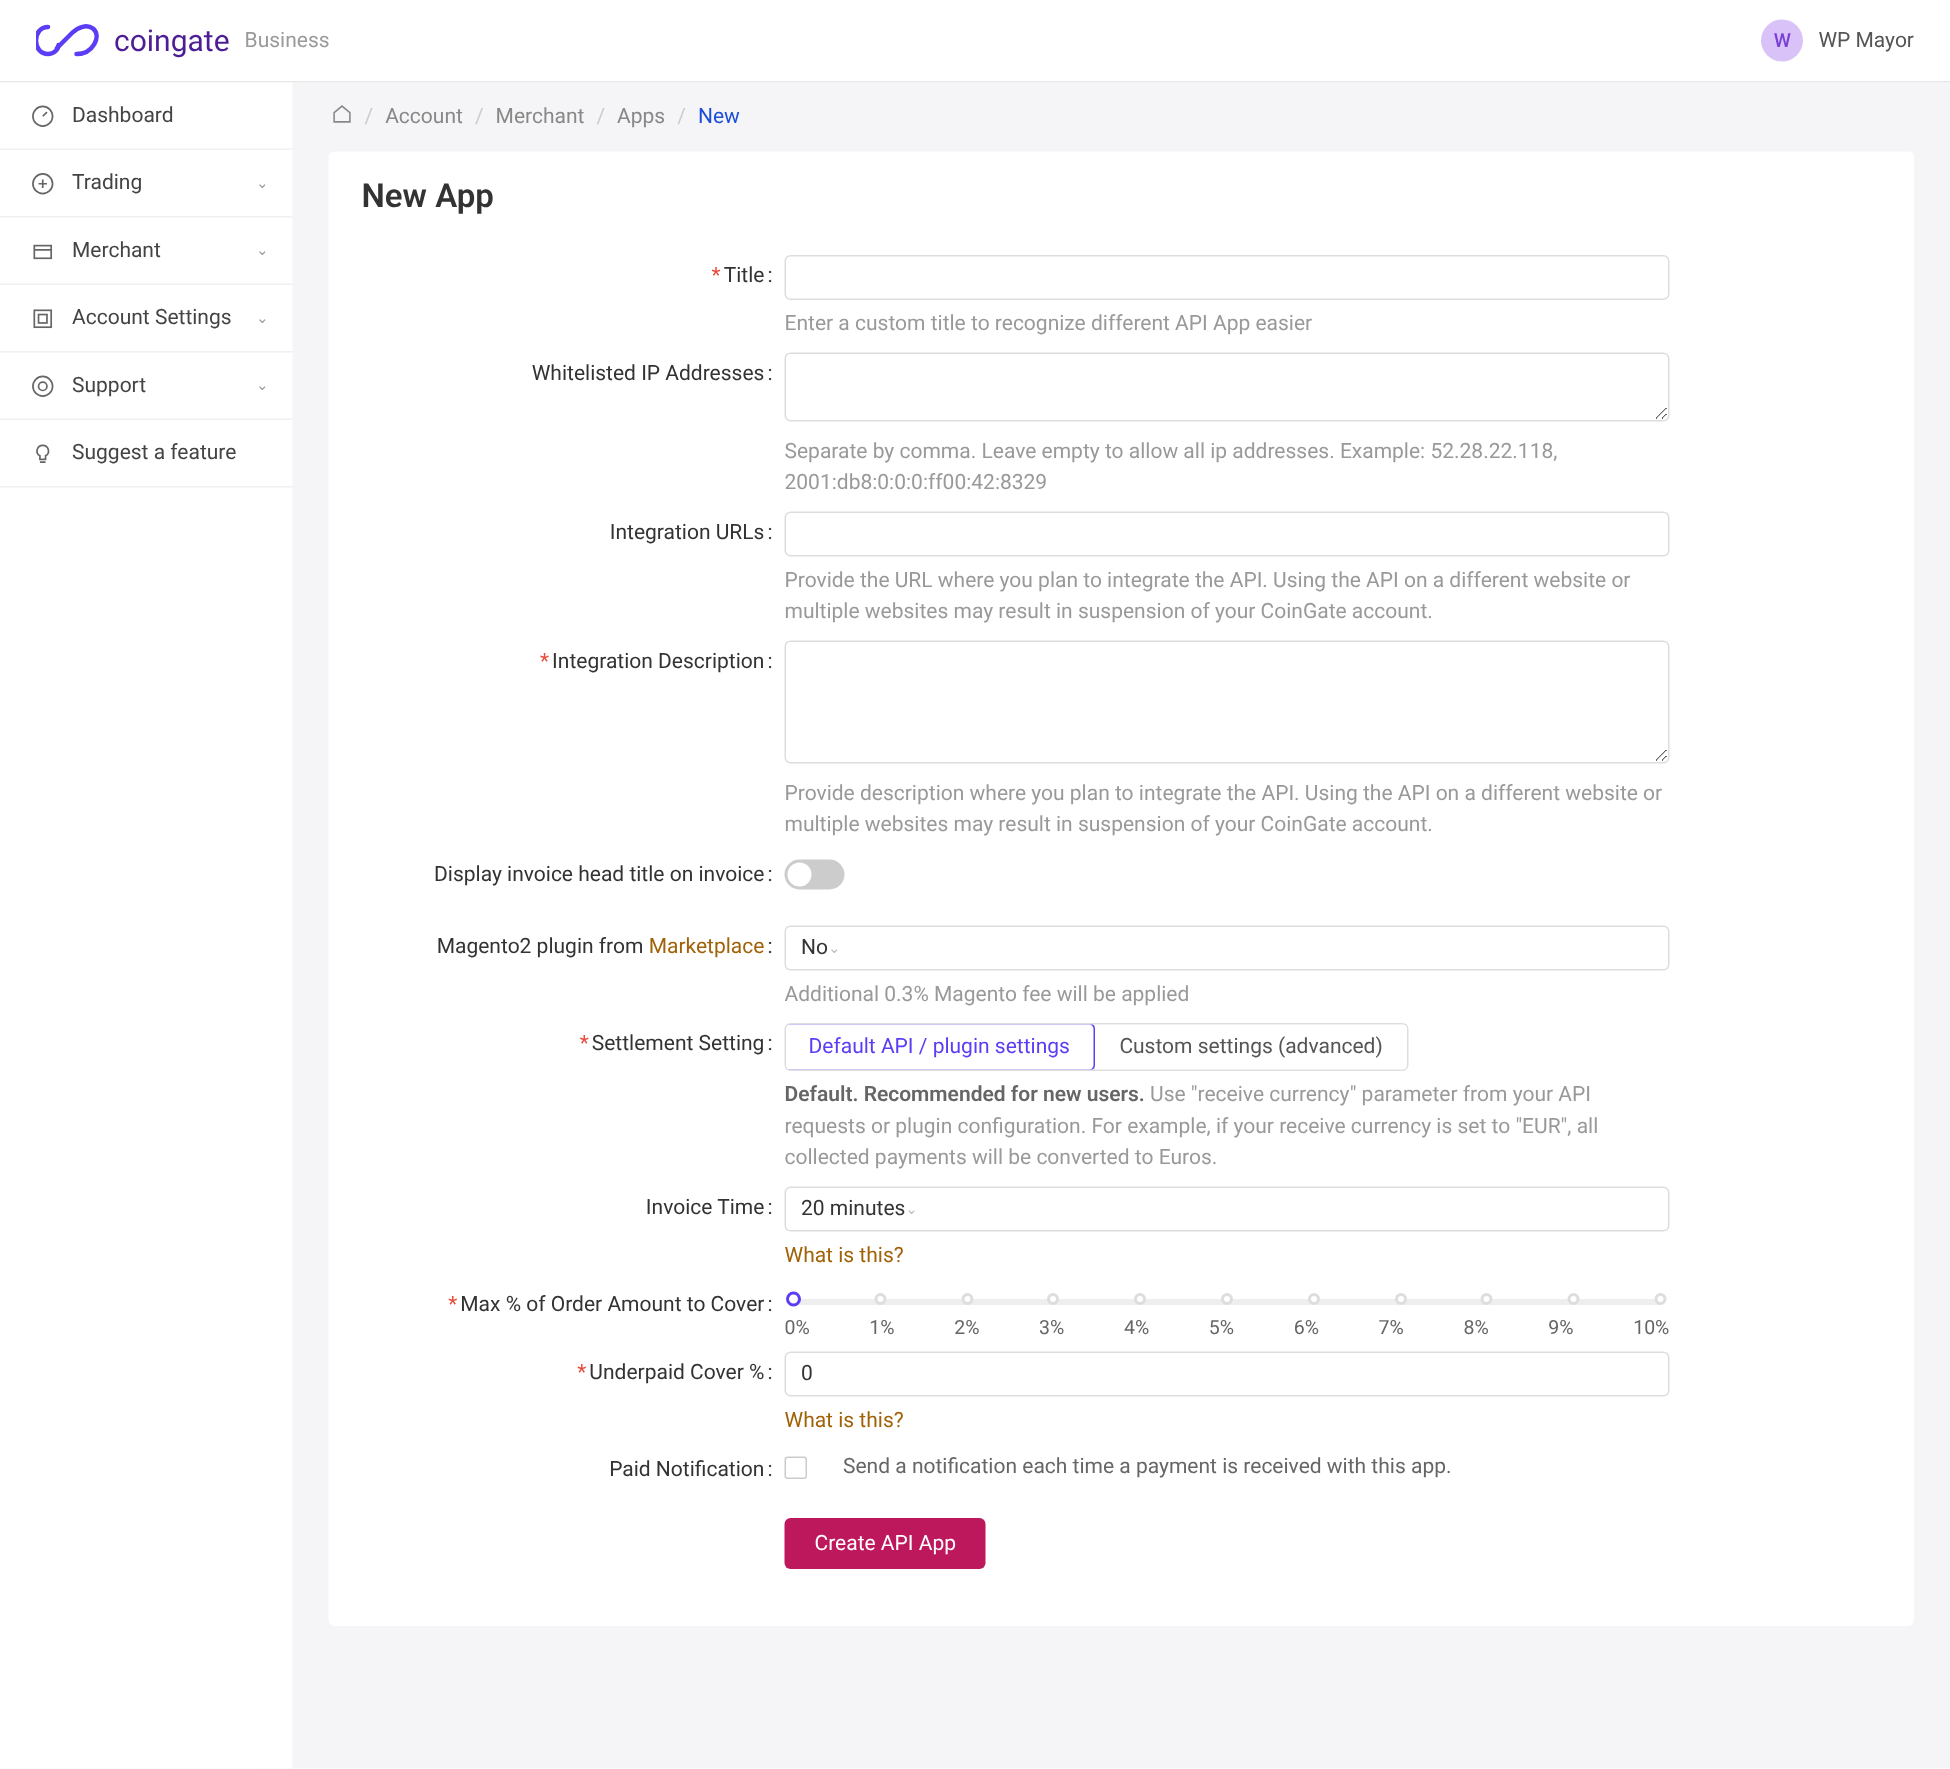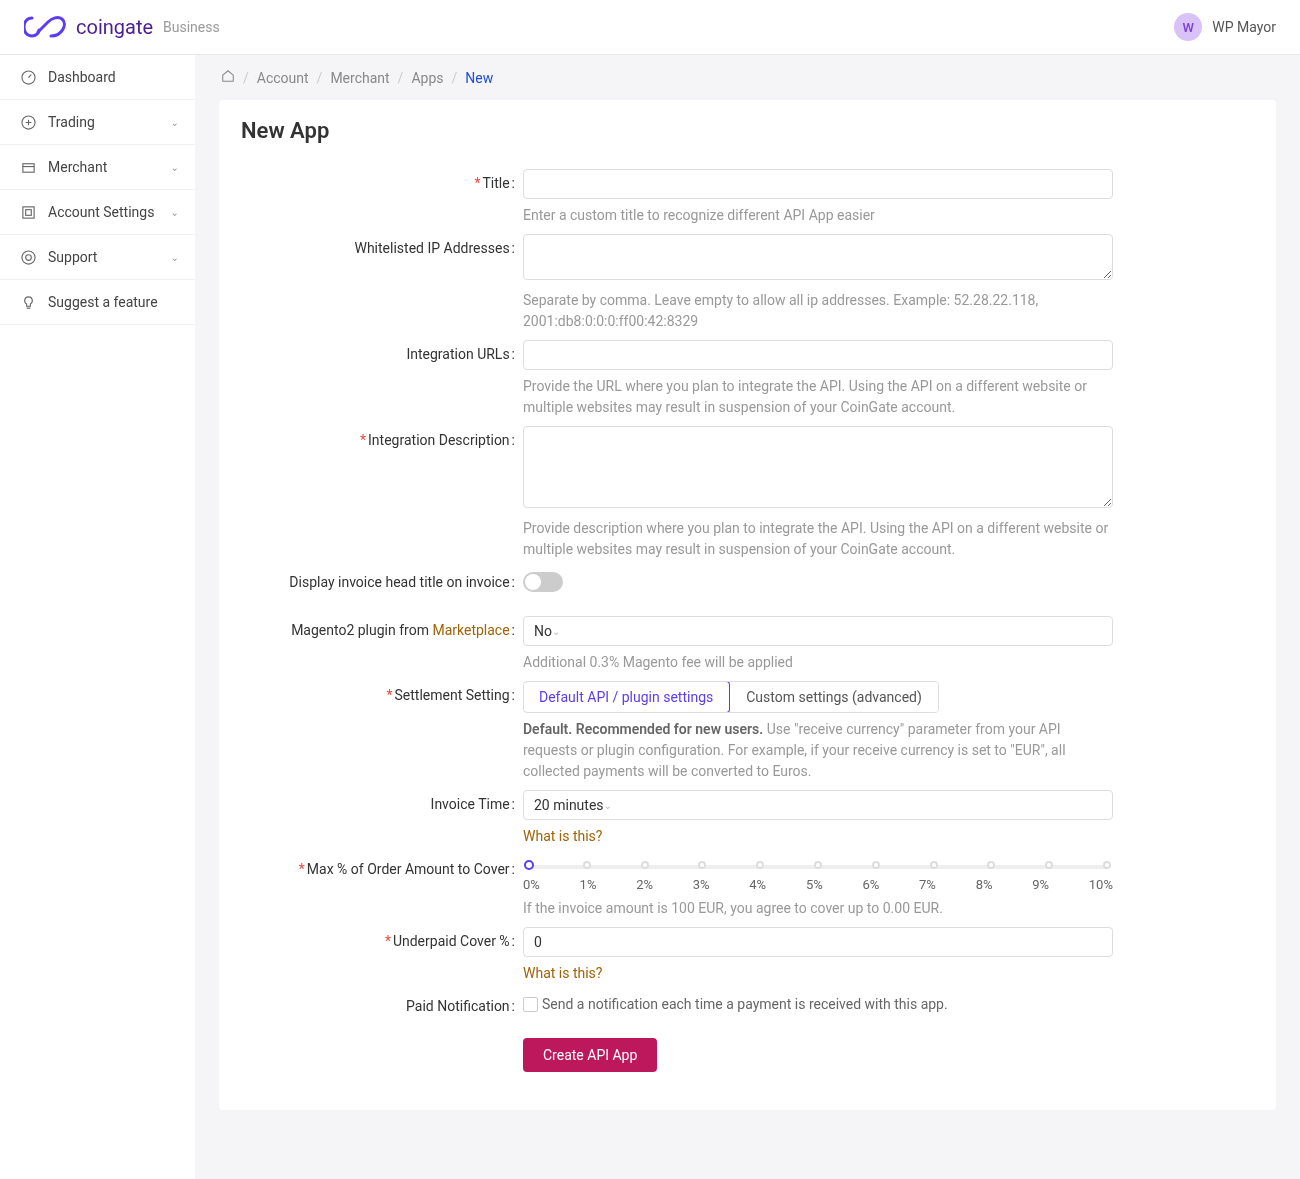--- a/index.html
+++ b/index.html
@@ -42,21 +42,21 @@
 .seg{display:inline-flex;border:1px solid #ddd;border-radius:4px;overflow:hidden}
 .seg-btn{padding:7px 16px;font-size:14px;background:#fff;border:none;cursor:pointer;color:#555}
 .seg-btn.active{border:1px solid #5b3df5;color:#5b3df5;margin:-1px;border-radius:4px;z-index:1}
 .seg-btn:not(.active){border-left:1px solid #ddd}
 .seg-btn:first-child{border-left:none}
 .slider-wrap{padding-top:4px}
 .slider-track{position:relative;height:4px;background:#eee;margin:6px 6px 0}
 .slider-dot{position:absolute;width:8px;height:8px;background:#fff;border:2px solid #ddd;border-radius:50%;top:-4px;transform:translateX(-50%)}
 .slider-dot.active{border-color:#5b3df5;width:10px;height:10px;top:-5px}
 .slider-labels{display:flex;justify-content:space-between;font-size:13px;color:#666;margin-top:8px}
-.checkbox-row{display:flex;align-items:center;gap:4px;padding-top:4px}
+.checkbox-row{display:flex;align-items:center;gap:24px;padding-top:4px}
 .checkbox{width:15px;height:15px;border:1px solid #ccc;border-radius:2px}
 .btn-primary{background:#be185d;color:#fff;border:none;padding:9px 20px;border-radius:4px;font-size:14px;cursor:pointer;margin-top:16px}
 .home-icon svg{width:14px;height:14px}
 </style>
 </head>
 <body>
 
 <div class="header">
   <div class="logo-wrap">
     <svg class="logo-icon" viewBox="0 0 42 22">
@@ -247,21 +247,20 @@
                 <span>3%</span>
                 <span>4%</span>
                 <span>5%</span>
                 <span>6%</span>
                 <span>7%</span>
                 <span>8%</span>
                 <span>9%</span>
                 <span>10%</span>
               </div>
           </div>
-          <div class="help">If the invoice amount is 100 EUR, you agree to cover up to 0.00 EUR.</div>
         </div>
       </div>
 
       <div class="form-row">
         <div class="form-label"><span class="req">*</span><span>Underpaid Cover %</span><span class="colon">:</span></div>
         <div class="form-control">
           <input class="input" type="text" value="0" style="">
           <div class="help"><a href="#" class="link">What is this?</a></div>
         </div>
       </div>

